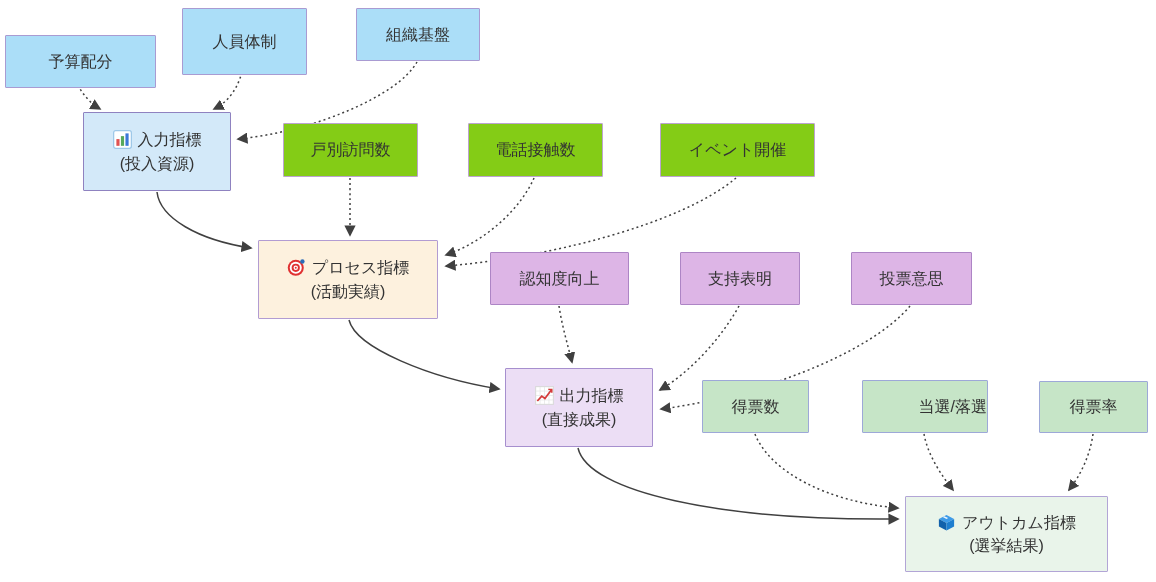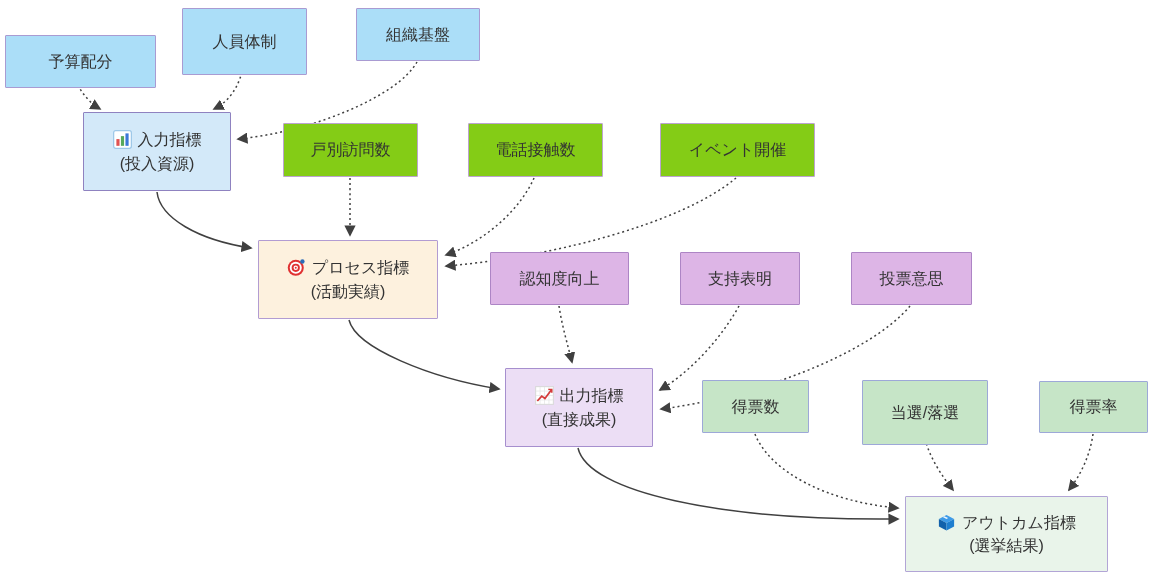--- a/index.html
+++ b/index.html
@@ -155,21 +155,21 @@
         </svg>
       </span>
       <span>出力指標</span>
     </span>
     <span>(直接成果)</span>
   </div>
 
   <div class="node green" style="left:702px; top:380px; width:107px; height:53px;">
     <span>得票数</span>
   </div>
-  <div class="node green" style="left:862px; top:380px; width:126px; height:65px;">
+  <div class="node green" style="left:862px; top:380px; width:126px; height:53px;align-items:flex-end;">
     <span>当選/落選</span>
   </div>
   <div class="node green" style="left:1039px; top:381px; width:109px; height:52px;">
     <span>得票率</span>
   </div>
 
   <div class="node stage-outcome" style="left:905px; top:496px; width:203px; height:76px;text-align:right;">
     <span class="title-row">
       <span class="icon">
         <svg viewBox="0 0 18 18">

